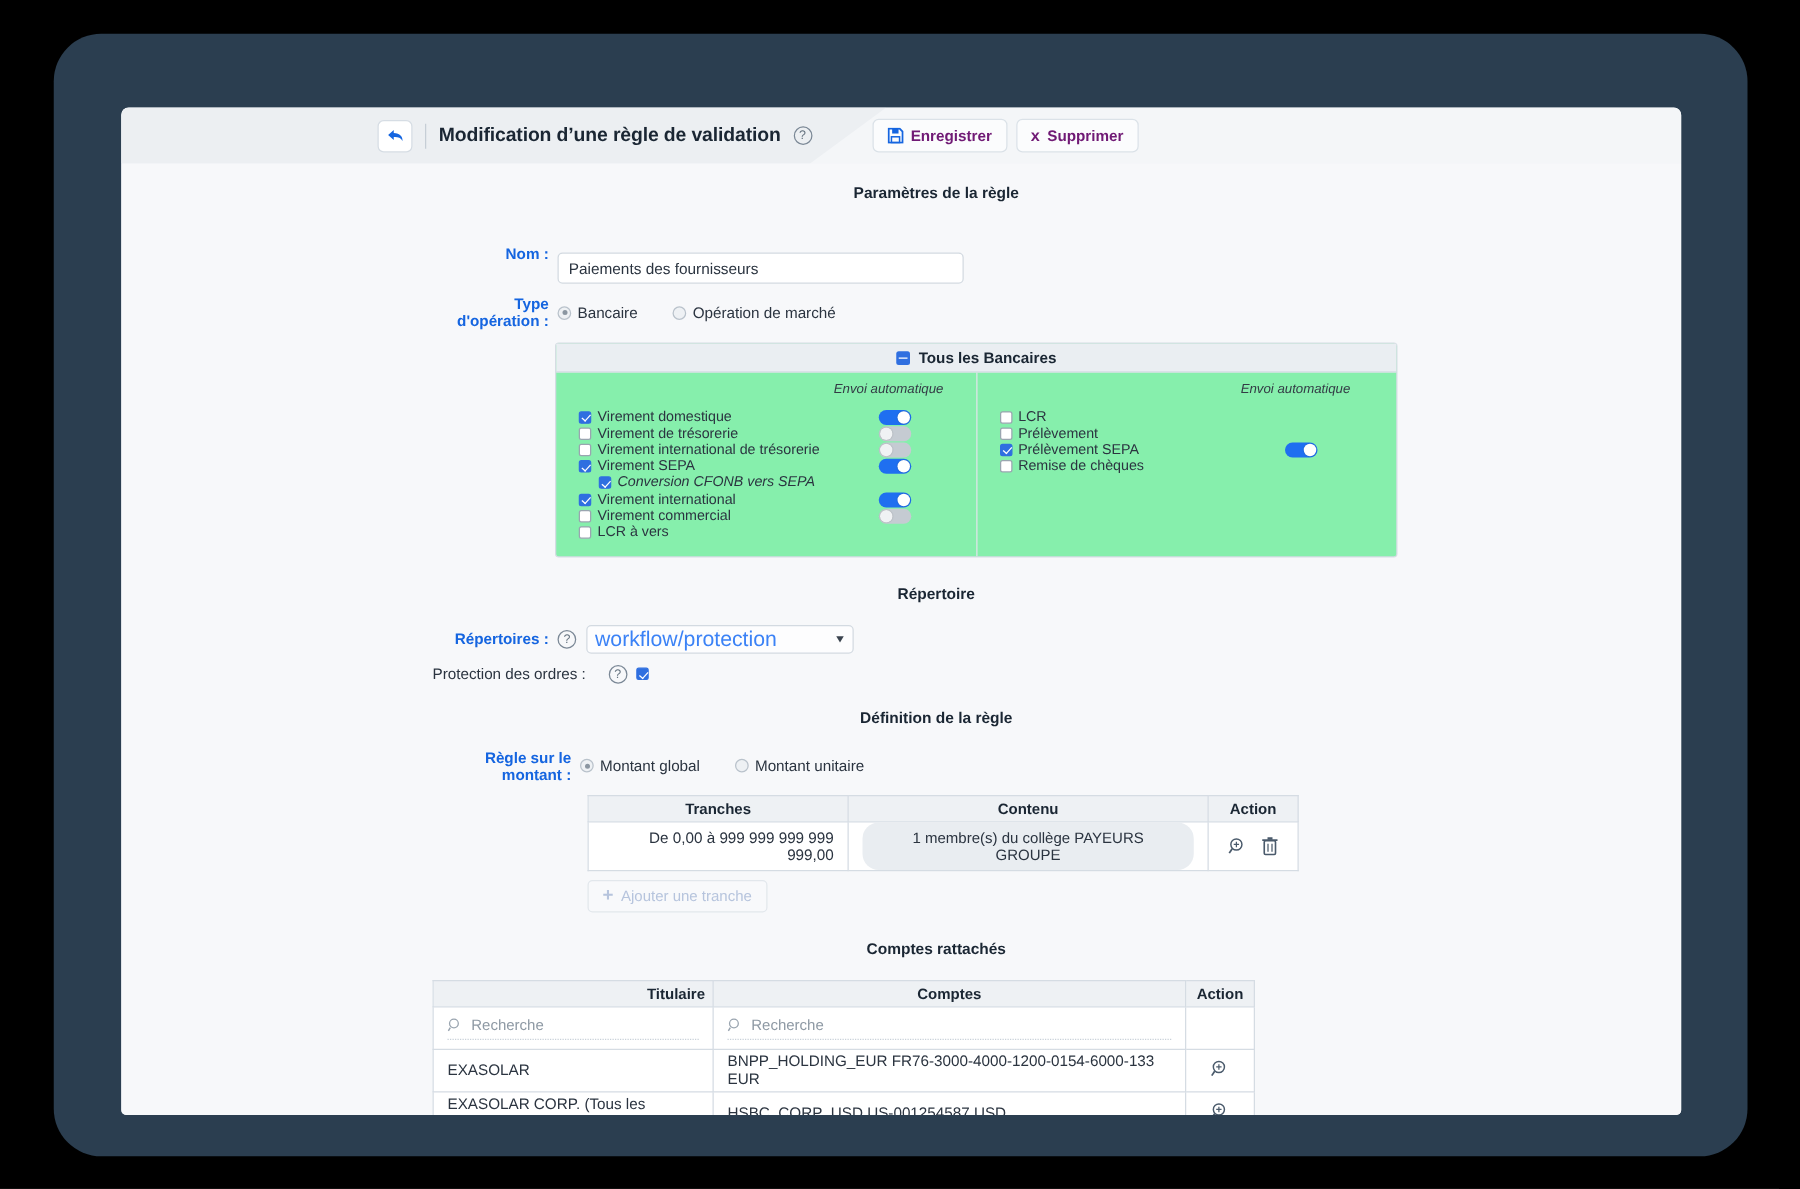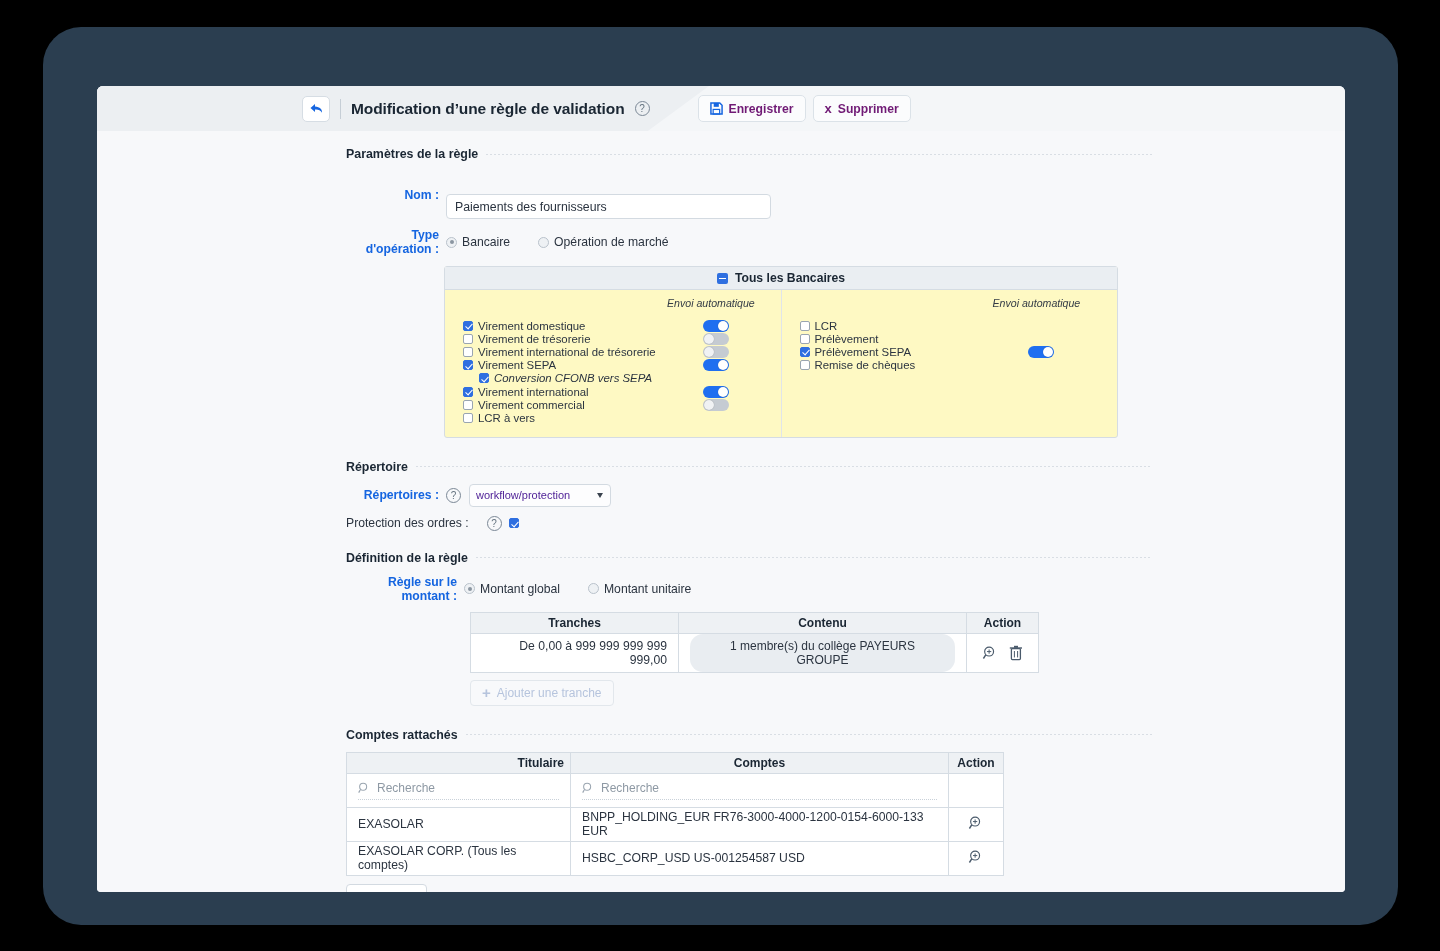--- a/index.html
+++ b/index.html
@@ -87,20 +87,21 @@
     background: #f7f8fa;
   }
   .content-col { padding-left: 249px; }
 
   
   .section-title {
     display: flex; align-items: center; gap: 8px;
     font-size: 12.4px; font-weight: bold; color: #1a2633;
     margin-bottom: 10px;
     width: 806px;
+    flex-direction: column;
   }
   .section-title .rule {
     flex: 1; height: 1px;
     background: repeating-linear-gradient(90deg,#d9dee4 0 2px,transparent 2px 4px);
   }
 
   
   .frow { display: flex; align-items: center; margin-bottom: 9px; }
   .flabel {
     width: 100px; text-align: right; padding-right: 7px;
@@ -128,21 +129,21 @@
     content:""; position:absolute; left:2.5px; top:2.5px;
     width:4px; height:4px; border-radius:50%; background:#8b96a1;
   }
 
   
   #bancaires-panel {
     margin-left: 98px;
     width: 674px;
     border: 1px solid #d5dce3;
     border-radius: 3px;
-    background: #fef9c3;
+    background: #86efac;
     margin-top: 10px;
   }
   #bancaires-header {
     height: 23px;
     background: #eaeef2;
     border-bottom: 1px solid #d5dce3;
     display: flex; align-items: center; justify-content: center;
     gap: 7px;
     font-size: 12.2px; font-weight: bold; color: #1a2633;
   }
@@ -243,23 +244,23 @@
     font-size: 12.2px; font-weight: bold; color: #1565e0; cursor: pointer;
   }
   .plus { font-size: 15px; line-height: 1; font-weight: bold; }
 
   
   .search-cell { height: 33px !important; }
   .search-wrap { display: flex; align-items: center; gap: 7px; border-bottom: 1px dotted #c9d1d9; padding-bottom: 4px; }
   .search-ph { font-size: 12px; color: #8e99a4; }
 
   select.sel {
-    width: 142px; height: 23px;
+    width: 214px; height: 23px;
     border: 1px solid #d3dae1; border-radius: 4px;
-    background: #fdfdfe; font-size: 11px; color: #4c1d95;
+    background: #fdfdfe; font-size: 17px; color: #3b82f6;
     padding-left: 6px;
     font-family: "Liberation Sans", sans-serif;
     -webkit-appearance: none; appearance: none;
   }
   .sel-wrap { position: relative; display: inline-block; }
   .sel-arrow {
     position: absolute; right: 8px; top: 9px;
     width: 0; height: 0; pointer-events: none;
     border-left: 3.5px solid transparent;
     border-right: 3.5px solid transparent;

